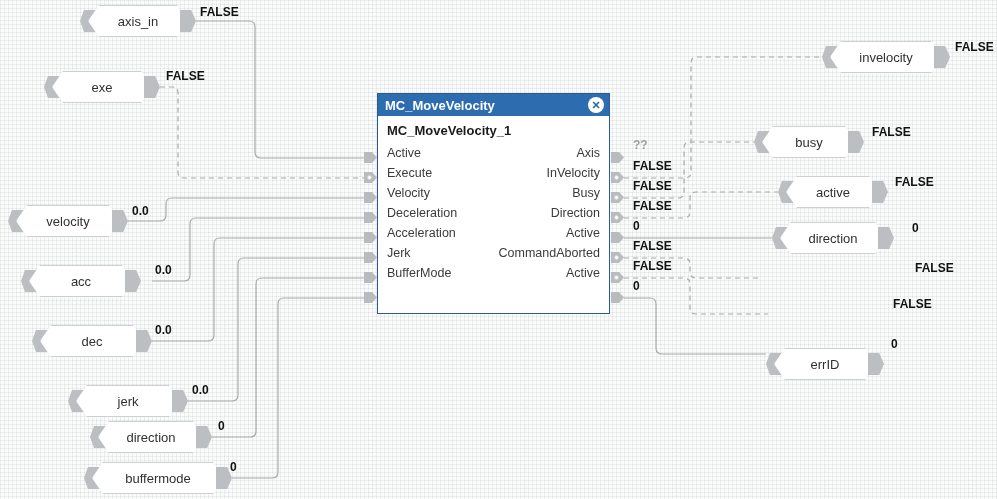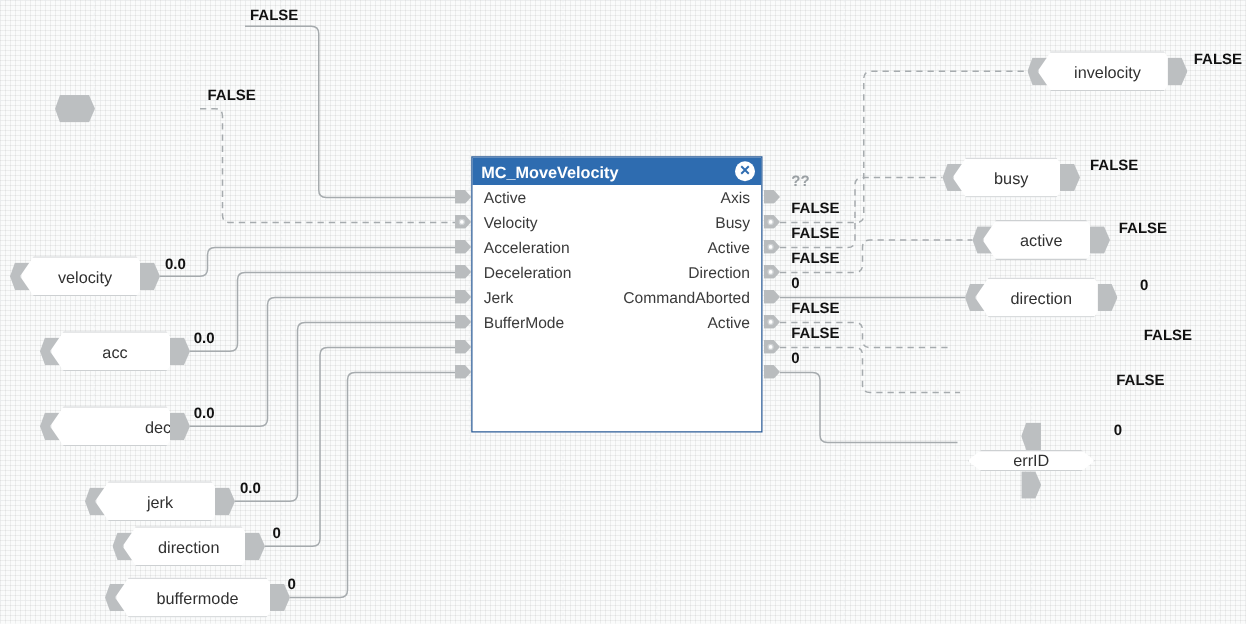--- a/index.html
+++ b/index.html
@@ -22,21 +22,20 @@
   
   #gridsvg{position:absolute;left:0;top:0;width:997px;height:499px;}
   #wires{position:absolute;left:0;top:0;width:997px;height:499px;}
 
   
   .fb{
     position:absolute;
     border:1px solid #2a5b96;
     background:#ffffff;
     box-sizing:border-box;
-    margin-top:32px;
   }
   .fb-title{
     height:22px;
     background:#2e6cb0;
     color:#ffffff;
     font-size:13px;
     font-weight:bold;
     display:flex;
     align-items:center;
     padding-left:7px;
@@ -161,36 +160,41 @@
 
       <path d="M624 298 H650 Q656 298 656 304 V348 Q656 354 662 354 H766"></path>
     </g>
   </svg>
 
   <div class="fb" style="left:377px;top:93px;width:233px;height:221px;">
     <div class="fb-title">
       <span>MC_MoveVelocity</span>
       <span class="fb-close">✕</span>
     </div>
+    <div class="fb-inst">MC_MoveVelocity_1</div>
     <div class="fb-rows">
       <div class="fb-row">
         <span class="lname">Active</span>
         <span class="rname">Axis</span>
       </div>
       <div class="fb-row">
+        <span class="lname">Execute</span>
+        <span class="rname">InVelocity</span>
+      </div>
+      <div class="fb-row">
         <span class="lname">Velocity</span>
         <span class="rname">Busy</span>
       </div>
       <div class="fb-row">
+        <span class="lname">Deceleration</span>
+        <span class="rname">Direction</span>
+      </div>
+      <div class="fb-row">
         <span class="lname">Acceleration</span>
         <span class="rname">Active</span>
-      </div>
-      <div class="fb-row">
-        <span class="lname">Deceleration</span>
-        <span class="rname">Direction</span>
       </div>
       <div class="fb-row">
         <span class="lname">Jerk</span>
         <span class="rname">CommandAborted</span>
       </div>
       <div class="fb-row">
         <span class="lname">BufferMode</span>
         <span class="rname">Active</span>
       </div>
     </div>
@@ -254,49 +258,59 @@
 
   <div class="val q" style="left:633px;top:138px;">??</div>
   <div class="val" style="left:633px;top:159px;">FALSE</div>
   <div class="val" style="left:633px;top:179px;">FALSE</div>
   <div class="val" style="left:633px;top:199px;">FALSE</div>
   <div class="val" style="left:633px;top:219px;">0</div>
   <div class="val" style="left:633px;top:239px;">FALSE</div>
   <div class="val" style="left:633px;top:259px;">FALSE</div>
   <div class="val" style="left:633px;top:279px;">0</div>
 
+  <div class="vnode" style="left:80px;top:5px;width:116px;">
+    <div class="cap left"></div>
+    <div class="vbody" style="width:100px;">
+      <span class="vlabel">axis_in</span>
+    </div>
+    <div class="cap right"></div>
+  </div>
   <div class="val" style="left:200px;top:5px;">FALSE</div>
 
   <div class="vnode" style="left:44px;top:71px;width:116px;">
     <div class="cap left"></div>
+    <div class="vbody" style="width:100px;">
+      <span class="vlabel">exe</span>
+    </div>
     <div class="cap right"></div>
   </div>
   <div class="val" style="left:166px;top:69px;">FALSE</div>
 
   <div class="vnode" style="left:8px;top:205px;width:120px;">
     <div class="cap left"></div>
     <div class="vbody" style="width:104px;">
       <span class="vlabel">velocity</span>
     </div>
     <div class="cap right"></div>
   </div>
   <div class="val" style="left:132px;top:204px;">0.0</div>
 
-  <div class="vnode" style="left:32px;top:265px;width:120px;">
+  <div class="vnode" style="left:21px;top:265px;width:120px;">
     <div class="cap left"></div>
     <div class="vbody" style="width:104px;">
       <span class="vlabel">acc</span>
     </div>
     <div class="cap right"></div>
   </div>
   <div class="val" style="left:155px;top:263px;">0.0</div>
 
   <div class="vnode" style="left:32px;top:325px;width:120px;">
     <div class="cap left"></div>
-    <div class="vbody" style="width:104px;justify-content:flex-end;">
+    <div class="vbody" style="width:104px;">
       <span class="vlabel">dec</span>
     </div>
     <div class="cap right"></div>
   </div>
   <div class="val" style="left:155px;top:323px;">0.0</div>
 
   <div class="vnode" style="left:68px;top:385px;width:120px;">
     <div class="cap left"></div>
     <div class="vbody" style="width:104px;">
       <span class="vlabel">jerk</span>
@@ -356,21 +370,21 @@
       <span class="vlabel">direction</span>
     </div>
     <div class="cap right"></div>
   </div>
   <div class="oval" style="left:912px;top:221px;">0</div>
 
   <div class="oval" style="left:915px;top:261px;">FALSE</div>
 
   <div class="oval" style="left:893px;top:297px;">FALSE</div>
 
-  <div class="vnode" style="left:766px;top:338px;width:118px;flex-direction:column;">
+  <div class="vnode" style="left:766px;top:348px;width:118px;">
     <div class="cap left"></div>
     <div class="vbody" style="width:102px;">
       <span class="vlabel">errID</span>
     </div>
     <div class="cap right"></div>
   </div>
   <div class="oval" style="left:891px;top:337px;">0</div>
 
 </div>
 

